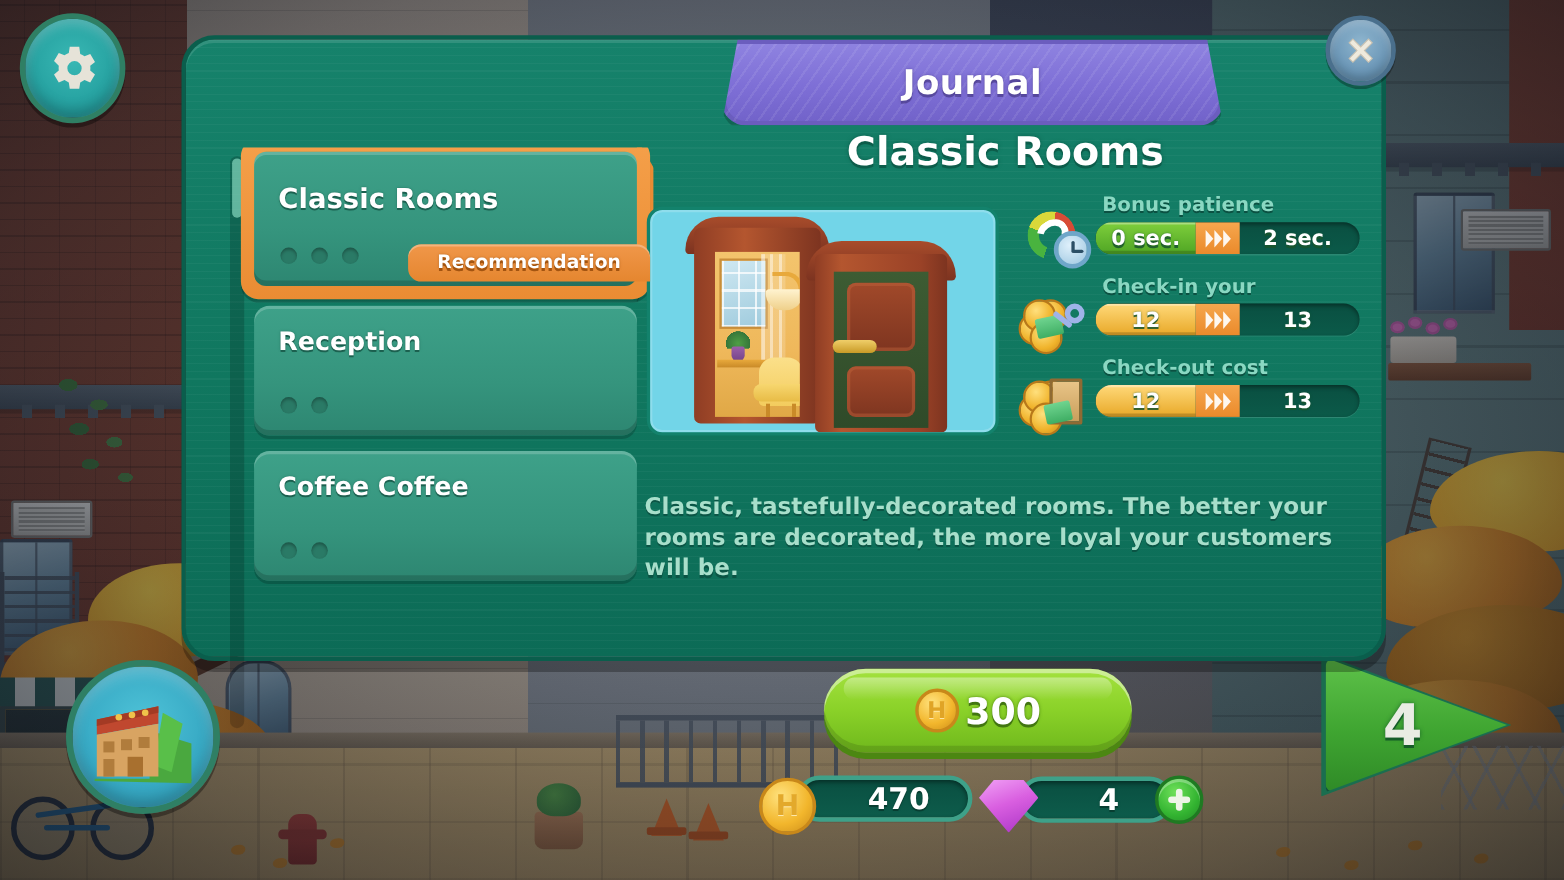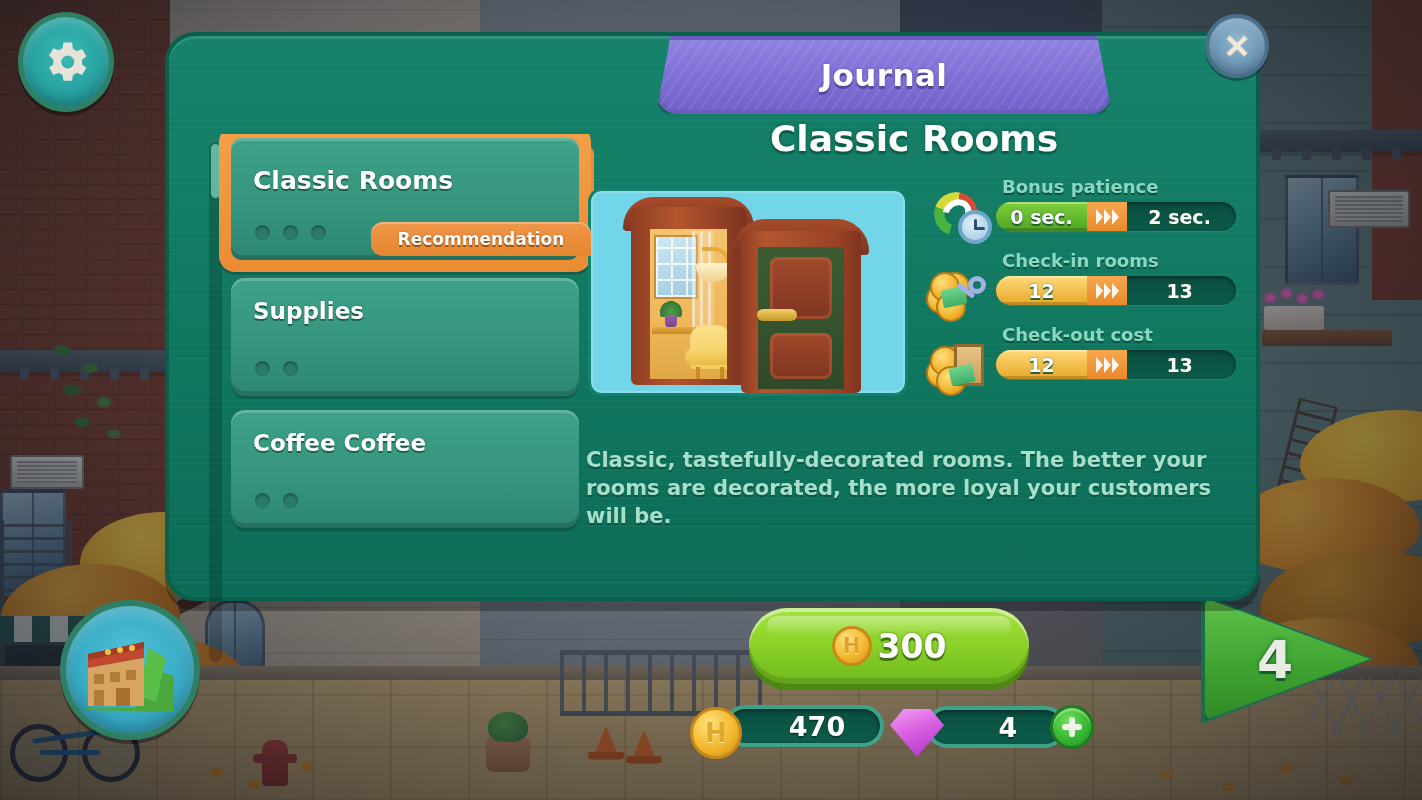--- a/index.html
+++ b/index.html
@@ -778,21 +778,21 @@
             <div class="dot"></div>
             <div class="dot"></div>
           </div>
         </div>
         <div class="rec-badge">
           <span>Recommendation</span>
         </div>
       </div>
 
       <div class="card">
-        <div class="label">Supplies</div>
+        <div class="label">Reception</div>
         <div class="dots">
           <div class="dot"></div>
           <div class="dot"></div>
         </div>
       </div>
 
       <div class="card">
         <div class="label">Coffee Coffee</div>
         <div class="dots">
           <div class="dot"></div>
@@ -862,21 +862,21 @@
             <i style="left:14px; top:2px;"></i>
             <i style="left:4px;  top:2px;"></i>
             <i style="left:10px; top:22px;"></i>
           </div>
           <div class="bill"></div>
           <div class="key">
               <div class="kh"></div>
               <div class="ks"></div>
             </div>
         </div>
-        <div class="stat-title">Check-in rooms</div>
+        <div class="stat-title">Check-in your</div>
         <div class="stat-bar">
           <div class="fill gold" style="width:38%"></div>
           <div class="chev" style="left:38%">
               <i></i>
               <i></i>
               <i></i>
             </div>
           <div class="v-cur" style="width:38%">12</div>
           <div class="v-new" style="width:47%">13</div>
         </div>

